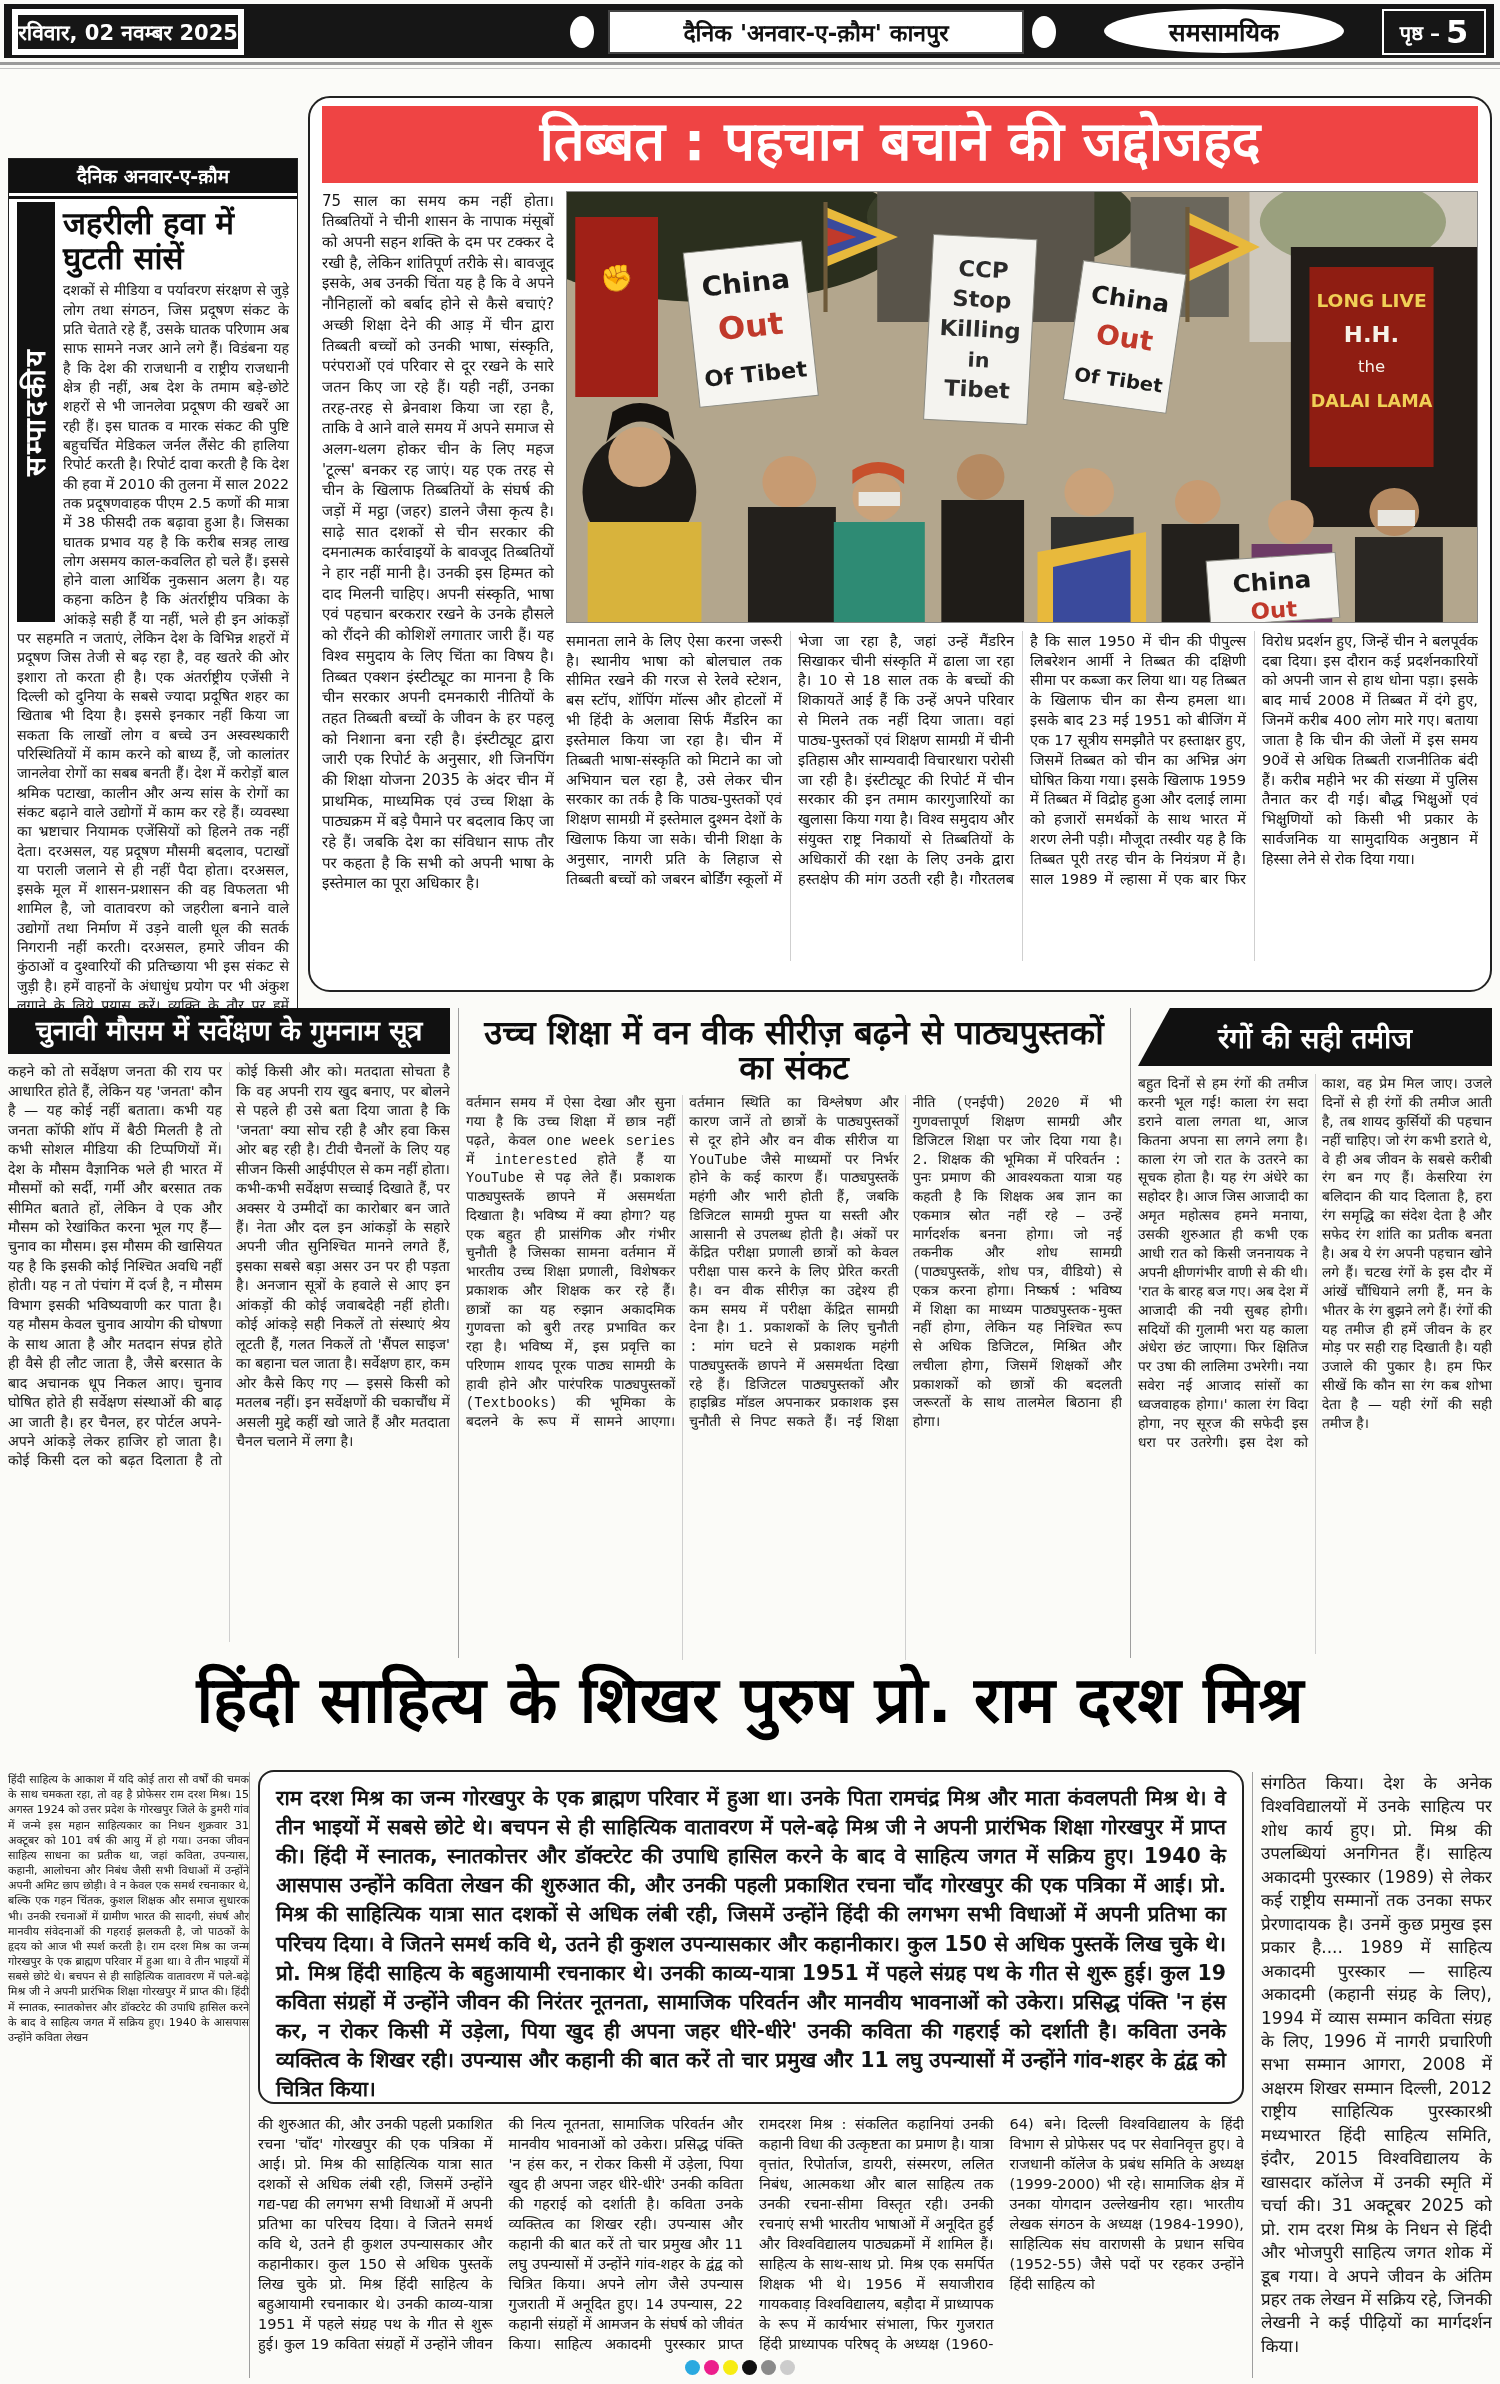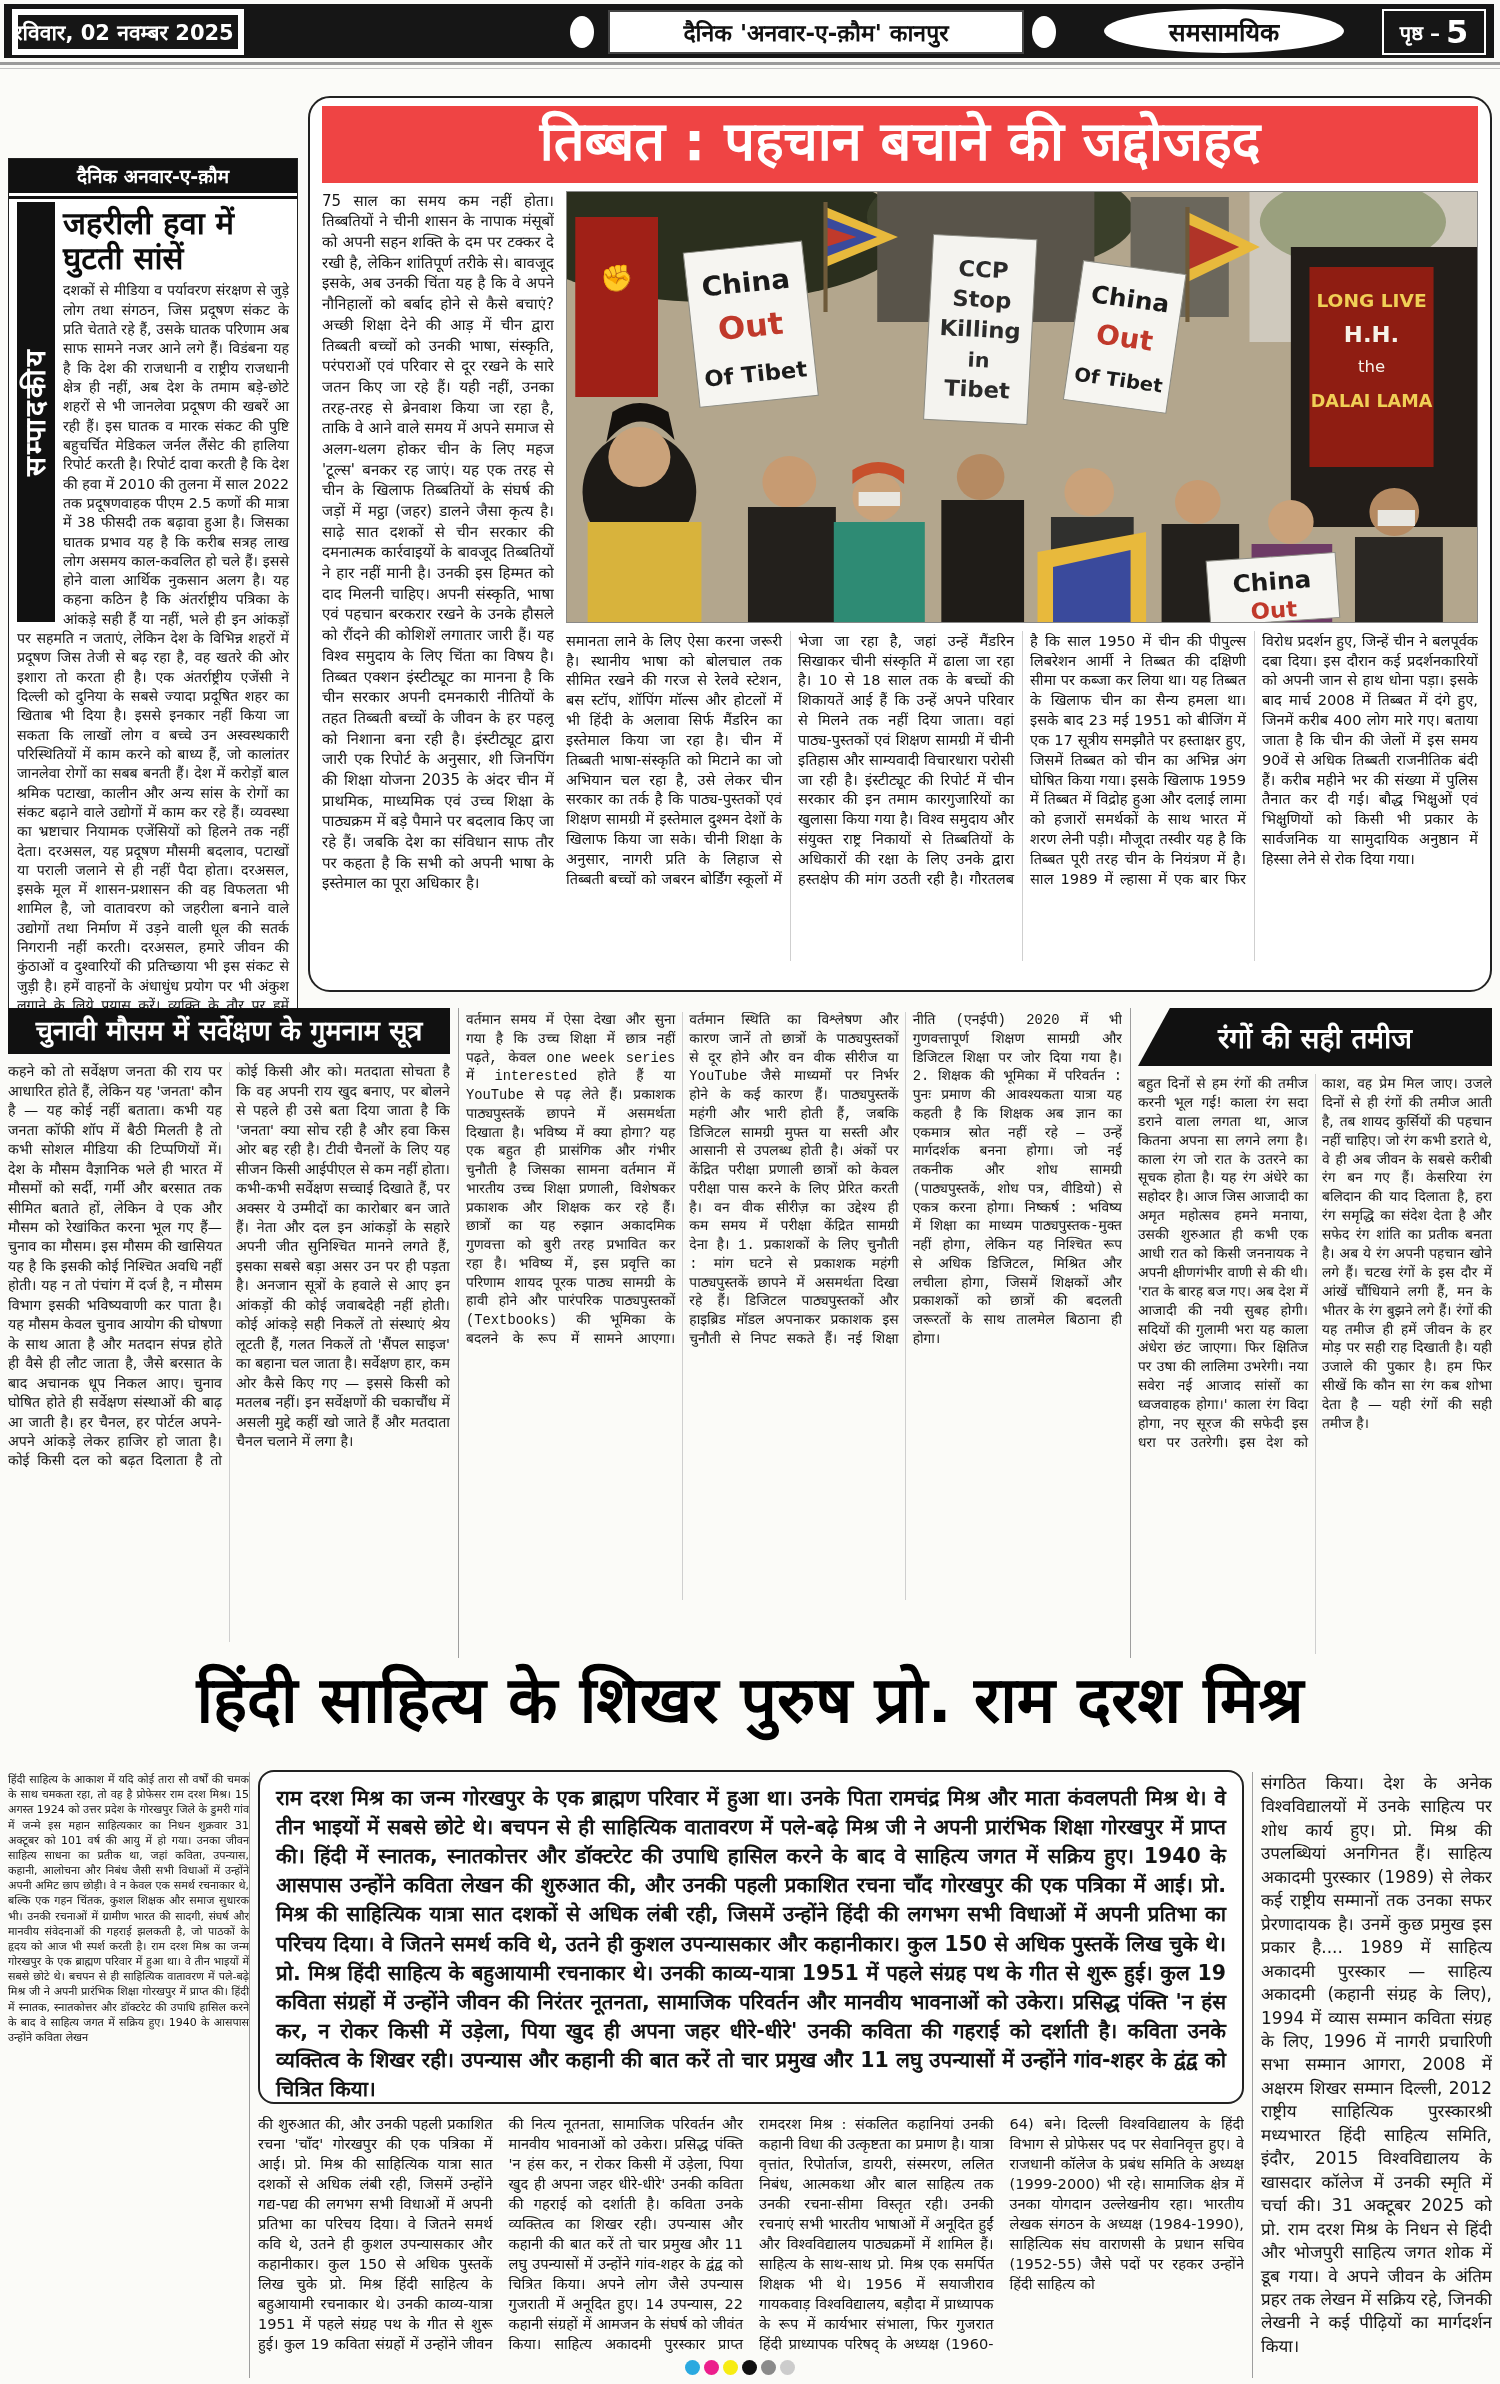--- a/index.html
+++ b/index.html
@@ -2,21 +2,21 @@
 <html><head>
 <meta charset="utf-8">
 <style>
   html,body{margin:0;padding:0;background:#e8e8e4;}
   .page{position:relative;width:1500px;height:2384px;background:#fbfbf8;color:#141414;
         font-family:"DejaVu Sans",sans-serif;overflow:hidden;}
   
   .masthead{position:absolute;left:4px;top:4px;width:1490px;height:54px;background:#161616;}
   .date-box{position:absolute;left:8px;top:5px;width:228px;height:42px;border:2px solid #fff;
             outline:2px solid #161616;box-shadow:0 0 0 4px #fff inset;display:flex;align-items:center;
-            color:#fff;font-weight:bold;font-size:21px;}
+            justify-content:center;color:#fff;font-weight:bold;font-size:21px;}
   .oval-dot{position:absolute;top:12px;width:24px;height:32px;background:#fff;border-radius:50%;}
   .dot-l{left:566px;} .dot-r{left:1028px;}
   .paper-name{position:absolute;left:604px;top:6px;width:412px;height:40px;background:#fff;
               border:2px solid #444;display:flex;align-items:center;justify-content:center;
               font-weight:bold;font-size:23px;color:#111;}
   .section-oval{position:absolute;left:1100px;top:5px;width:240px;height:44px;background:#fff;
                 border-radius:50%;display:flex;align-items:center;justify-content:center;
                 font-weight:bold;font-size:25px;color:#111;}
   .page-box{position:absolute;right:8px;top:5px;width:100px;height:42px;border:2px solid #fff;
             display:flex;align-items:center;justify-content:center;gap:6px;color:#fff;
@@ -210,20 +210,21 @@
 
   <div class="vsep vsep1"></div>
   <div class="vsep vsep2"></div>
 
   <div class="survey">
     <div class="survey-hd">चुनावी मौसम में सर्वेक्षण के गुमनाम सूत्र</div>
     <div class="survey-body">कहने को तो सर्वेक्षण जनता की राय पर आधारित होते हैं, लेकिन यह 'जनता' कौन है — यह कोई नहीं बताता। कभी यह जनता कॉफी शॉप में बैठी मिलती है तो कभी सोशल मीडिया की टिप्पणियों में। देश के मौसम वैज्ञानिक भले ही भारत में मौसमों को सर्दी, गर्मी और बरसात तक सीमित बताते हों, लेकिन वे एक और मौसम को रेखांकित करना भूल गए हैं— चुनाव का मौसम। इस मौसम की खासियत यह है कि इसकी कोई निश्चित अवधि नहीं होती। यह न तो पंचांग में दर्ज है, न मौसम विभाग इसकी भविष्यवाणी कर पाता है। यह मौसम केवल चुनाव आयोग की घोषणा के साथ आता है और मतदान संपन्न होते ही वैसे ही लौट जाता है, जैसे बरसात के बाद अचानक धूप निकल आए। चुनाव घोषित होते ही सर्वेक्षण संस्थाओं की बाढ़ आ जाती है। हर चैनल, हर पोर्टल अपने-अपने आंकड़े लेकर हाजिर हो जाता है। कोई किसी दल को बढ़त दिलाता है तो कोई किसी और को। मतदाता सोचता है कि वह अपनी राय खुद बनाए, पर बोलने से पहले ही उसे बता दिया जाता है कि 'जनता' क्या सोच रही है और हवा किस ओर बह रही है। टीवी चैनलों के लिए यह सीजन किसी आईपीएल से कम नहीं होता। कभी-कभी सर्वेक्षण सच्चाई दिखाते हैं, पर अक्सर ये उम्मीदों का कारोबार बन जाते हैं। नेता और दल इन आंकड़ों के सहारे अपनी जीत सुनिश्चित मानने लगते हैं, इसका सबसे बड़ा असर उन पर ही पड़ता है। अनजान सूत्रों के हवाले से आए इन आंकड़ों की कोई जवाबदेही नहीं होती। कोई आंकड़े सही निकलें तो संस्थाएं श्रेय लूटती हैं, गलत निकलें तो 'सैंपल साइज' का बहाना चल जाता है। सर्वेक्षण हार, कम ओर कैसे किए गए — इससे किसी को मतलब नहीं। इन सर्वेक्षणों की चकाचौंध में असली मुद्दे कहीं खो जाते हैं और मतदाता चैनल चलाने में लगा है।</div>
   </div>
 
   <div class="education">
+    <div class="education-hd">उच्च शिक्षा में वन वीक सीरीज़ बढ़ने से पाठ्यपुस्तकों का संकट</div>
     <div class="education-body">वर्तमान समय में ऐसा देखा और सुना गया है कि उच्च शिक्षा में छात्र नहीं पढ़ते, केवल one week series में interested होते हैं या YouTube से पढ़ लेते हैं। प्रकाशक पाठ्यपुस्तकें छापने में असमर्थता दिखाता है। भविष्य में क्या होगा? यह एक बहुत ही प्रासंगिक और गंभीर चुनौती है जिसका सामना वर्तमान में भारतीय उच्च शिक्षा प्रणाली, विशेषकर प्रकाशक और शिक्षक कर रहे हैं। छात्रों का यह रुझान अकादमिक गुणवत्ता को बुरी तरह प्रभावित कर रहा है। भविष्य में, इस प्रवृत्ति का परिणाम शायद पूरक पाठ्य सामग्री के हावी होने और पारंपरिक पाठ्यपुस्तकों (Textbooks) की भूमिका के बदलने के रूप में सामने आएगा। वर्तमान स्थिति का विश्लेषण और कारण जानें तो छात्रों के पाठ्यपुस्तकों से दूर होने और वन वीक सीरीज या YouTube जैसे माध्यमों पर निर्भर होने के कई कारण हैं। पाठ्यपुस्तकें महंगी और भारी होती हैं, जबकि डिजिटल सामग्री मुफ्त या सस्ती और आसानी से उपलब्ध होती है। अंकों पर केंद्रित परीक्षा प्रणाली छात्रों को केवल परीक्षा पास करने के लिए प्रेरित करती है। वन वीक सीरीज़ का उद्देश्य ही कम समय में परीक्षा केंद्रित सामग्री देना है। 1. प्रकाशकों के लिए चुनौती : मांग घटने से प्रकाशक महंगी पाठ्यपुस्तकें छापने में असमर्थता दिखा रहे हैं। डिजिटल पाठ्यपुस्तकों और हाइब्रिड मॉडल अपनाकर प्रकाशक इस चुनौती से निपट सकते हैं। नई शिक्षा नीति (एनईपी) 2020 में भी गुणवत्तापूर्ण शिक्षण सामग्री और डिजिटल शिक्षा पर जोर दिया गया है। 2. शिक्षक की भूमिका में परिवर्तन : पुनः प्रमाण की आवश्यकता यात्रा यह कहती है कि शिक्षक अब ज्ञान का एकमात्र स्रोत नहीं रहे — उन्हें मार्गदर्शक बनना होगा। जो नई तकनीक और शोध सामग्री (पाठ्यपुस्तकें, शोध पत्र, वीडियो) से एकत्र करना होगा। निष्कर्ष : भविष्य में शिक्षा का माध्यम पाठ्यपुस्तक-मुक्त नहीं होगा, लेकिन यह निश्चित रूप से अधिक डिजिटल, मिश्रित और लचीला होगा, जिसमें शिक्षकों और प्रकाशकों को छात्रों की बदलती जरूरतों के साथ तालमेल बिठाना ही होगा।</div>
   </div>
 
   <div class="colors">
     <div class="colors-hd">रंगों की सही तमीज</div>
     <div class="colors-body">बहुत दिनों से हम रंगों की तमीज करनी भूल गई! काला रंग सदा डराने वाला लगता था, आज कितना अपना सा लगने लगा है। काला रंग जो रात के उतरने का सूचक होता है। यह रंग अंधेरे का सहोदर है। आज जिस आजादी का अमृत महोत्सव हमने मनाया, उसकी शुरुआत ही कभी एक आधी रात को किसी जननायक ने अपनी क्षीणगंभीर वाणी से की थी। 'रात के बारह बज गए। अब देश में आजादी की नयी सुबह होगी। सदियों की गुलामी भरा यह काला अंधेरा छंट जाएगा। फिर क्षितिज पर उषा की लालिमा उभरेगी। नया सवेरा नई आजाद सांसों का ध्वजवाहक होगा।' काला रंग विदा होगा, नए सूरज की सफेदी इस धरा पर उतरेगी। इस देश को काश, वह प्रेम मिल जाए। उजले दिनों से ही रंगों की तमीज आती है, तब शायद कुर्सियों की पहचान नहीं चाहिए। जो रंग कभी डराते थे, वे ही अब जीवन के सबसे करीबी रंग बन गए हैं। केसरिया रंग बलिदान की याद दिलाता है, हरा रंग समृद्धि का संदेश देता है और सफेद रंग शांति का प्रतीक बनता है। अब ये रंग अपनी पहचान खोने लगे हैं। चटख रंगों के इस दौर में आंखें चौंधियाने लगी हैं, मन के भीतर के रंग बुझने लगे हैं। रंगों की यह तमीज ही हमें जीवन के हर मोड़ पर सही राह दिखाती है। यही उजाले की पुकार है। हम फिर सीखें कि कौन सा रंग कब शोभा देता है — यही रंगों की सही तमीज है।</div>
   </div>
 
   <div class="mishra-hd">हिंदी साहित्य के शिखर पुरुष प्रो. राम दरश मिश्र</div>
   <div class="mishra-left">हिंदी साहित्य के आकाश में यदि कोई तारा सौ वर्षों की चमक के साथ चमकता रहा, तो वह है प्रोफेसर राम दरश मिश्र। 15 अगस्त 1924 को उत्तर प्रदेश के गोरखपुर जिले के डुमरी गांव में जन्मे इस महान साहित्यकार का निधन शुक्रवार 31 अक्टूबर को 101 वर्ष की आयु में हो गया। उनका जीवन साहित्य साधना का प्रतीक था, जहां कविता, उपन्यास, कहानी, आलोचना और निबंध जैसी सभी विधाओं में उन्होंने अपनी अमिट छाप छोड़ी। वे न केवल एक समर्थ रचनाकार थे, बल्कि एक गहन चिंतक, कुशल शिक्षक और समाज सुधारक भी। उनकी रचनाओं में ग्रामीण भारत की सादगी, संघर्ष और मानवीय संवेदनाओं की गहराई झलकती है, जो पाठकों के हृदय को आज भी स्पर्श करती है। राम दरश मिश्र का जन्म गोरखपुर के एक ब्राह्मण परिवार में हुआ था। वे तीन भाइयों में सबसे छोटे थे। बचपन से ही साहित्यिक वातावरण में पले-बढ़े मिश्र जी ने अपनी प्रारंभिक शिक्षा गोरखपुर में प्राप्त की। हिंदी में स्नातक, स्नातकोत्तर और डॉक्टरेट की उपाधि हासिल करने के बाद वे साहित्य जगत में सक्रिय हुए। 1940 के आसपास उन्होंने कविता लेखन</div>

